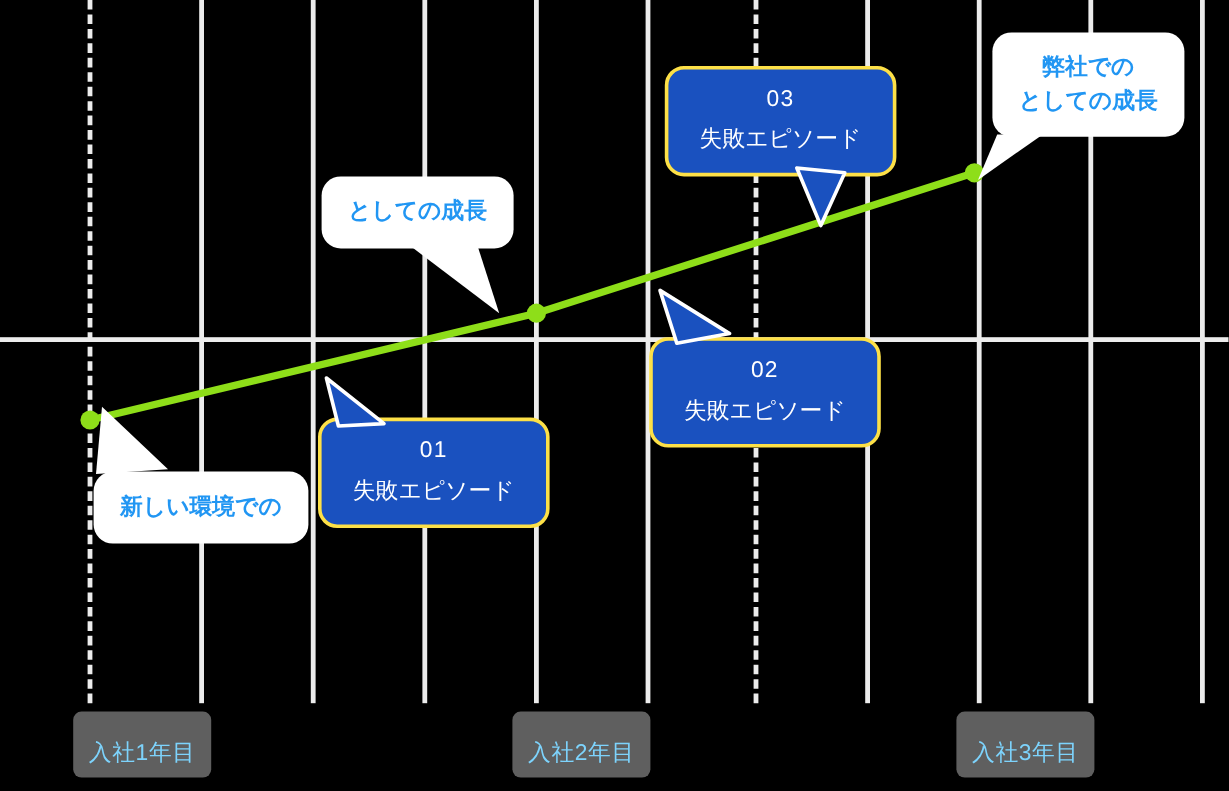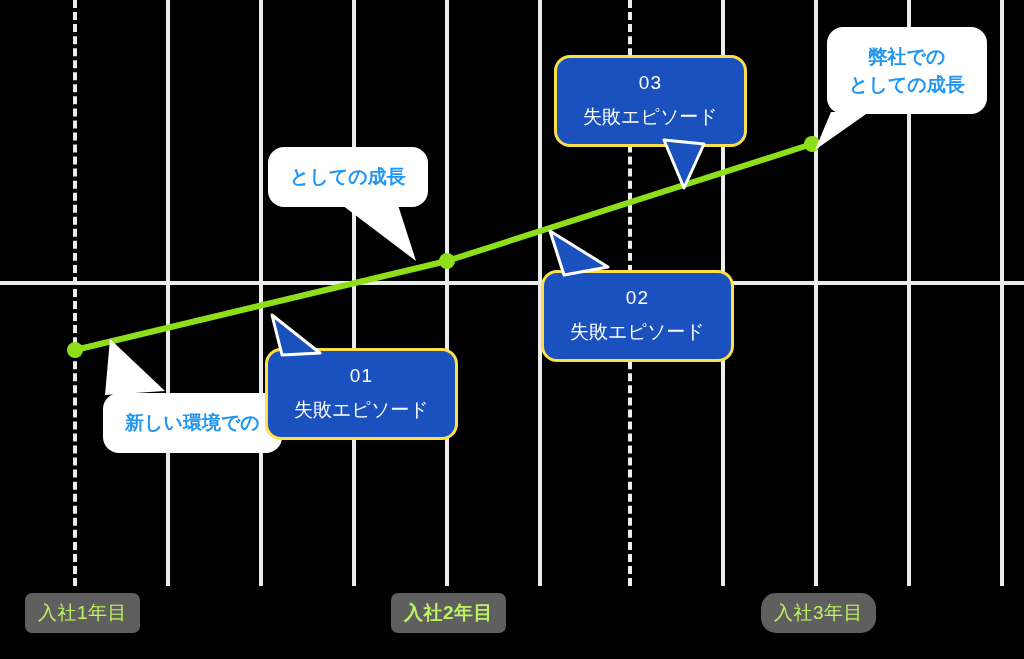--- a/index.html
+++ b/index.html
@@ -8,22 +8,22 @@
 
   
   .vline{position:absolute;top:0;width:4px;background:#ececec;}
   .vline.dashed{background:none;border-left:4px dashed #ececec;width:0;}
   .hline{position:absolute;left:0;width:1024px;height:4px;background:#ececec;}
 
   
   .series-svg{position:absolute;left:0;top:0;width:1024px;height:659px;pointer-events:none;}
 
   
-  .year-badge{position:absolute;background:#5f5f5f;color:#bef264;border-radius:7px;
-    font-size:19px;line-height:1;padding:10px 13px 11px;white-space:nowrap;letter-spacing:.5px;}
+  .year-badge{position:absolute;background:#5f5f5f;color:#7dd3fc;border-radius:7px;
+    font-size:19px;line-height:1;padding:25px 13px 11px;white-space:nowrap;letter-spacing:.5px;margin-left:36px;}
 
   
   .bubble{position:absolute;border-radius:16px;text-align:center;line-height:1.45;white-space:nowrap;}
   .bubble .ln{display:block;}
   .bubble.white{background:#fff;color:#2196f3;font-weight:bold;font-size:19px;padding:16px 22px;}
   .bubble.blue{background:#1a51bf;color:#fff;border:3px solid #fde047;font-size:19px;padding:11px 26px 14px;}
   .bubble.blue .num{display:block;font-size:19px;margin-bottom:6px;letter-spacing:1px;}
 </style>
 </head>
 <body>
@@ -44,21 +44,21 @@
 
   <div class="hline" style="top:281px;"></div>
 
   <svg class="series-svg" viewBox="0 0 1024 659">
     <polyline points="75,350 447,261 812,144" fill="none" stroke="#8ede19" stroke-width="6" stroke-linecap="round" stroke-linejoin="round"></polyline>
     <circle cx="75" cy="350" r="8" fill="#8ede19"></circle>
     <circle cx="447" cy="261" r="8" fill="#8ede19"></circle>
     <circle cx="812" cy="144" r="8" fill="#8ede19"></circle>
   </svg>
 
-  <div class="bubble white" style="left:78px;top:393px;margin-left:25px;">
+  <div class="bubble white" style="left:78px;top:393px;">
     <span class="ln">新しい環境での</span>
     <svg style="position:absolute;left:2px;top:-58px;width:90px;height:62px;overflow:visible;">
       <polygon points="0,60 5,4 60,56" fill="#ffffff"></polygon>
     </svg>
   </div>
 
   <div class="bubble white" style="left:268px;top:147px;">
     <span class="ln">としての成長</span>
     <svg style="position:absolute;right:6px;bottom:-56px;width:80px;height:60px;overflow:visible;">
       <polygon points="0,2 56,2 74,58" fill="#ffffff"></polygon>
@@ -74,33 +74,33 @@
   </div>
 
   <div class="bubble blue" style="left:265px;top:348px;text-align:center;">
     <span class="num">01</span>
     <span class="ln">失敗エピソード</span>
     <svg style="position:absolute;left:4px;top:-32px;width:60px;height:40px;overflow:visible;">
       <polygon points="0,-4 48,34 10,36" fill="#1a51bf" stroke="#ffffff" stroke-width="3" stroke-linejoin="round"></polygon>
     </svg>
   </div>
 
-  <div class="bubble blue" style="left:541px;top:270px;">
+  <div class="bubble blue" style="left:541px;top:281px;">
     <span class="num">02</span>
     <span class="ln">失敗エピソード</span>
     <svg style="position:absolute;left:6px;top:-36px;width:70px;height:44px;overflow:visible;">
       <polygon points="0,-6 58,30 14,38" fill="#1a51bf" stroke="#ffffff" stroke-width="3" stroke-linejoin="round"></polygon>
     </svg>
   </div>
 
   <div class="bubble blue" style="left:554px;top:55px;">
     <span class="num">03</span>
     <span class="ln">失敗エピソード</span>
     <svg style="position:absolute;right:4px;bottom:-46px;width:70px;height:50px;overflow:visible;">
       <polygon points="-6,0 34,4 14,48" fill="#1a51bf" stroke="#ffffff" stroke-width="3" stroke-linejoin="round"></polygon>
     </svg>
   </div>
 
   <div class="year-badge" style="left:25px;top:593px;">入社1年目</div>
-  <div class="year-badge" style="left:391px;top:593px;font-weight:bold;">入社2年目</div>
-  <div class="year-badge" style="left:761px;top:593px;border-radius:15px;">入社3年目</div>
+  <div class="year-badge" style="left:391px;top:593px;">入社2年目</div>
+  <div class="year-badge" style="left:761px;top:593px;">入社3年目</div>
 
 </div>
 
 </body></html>

